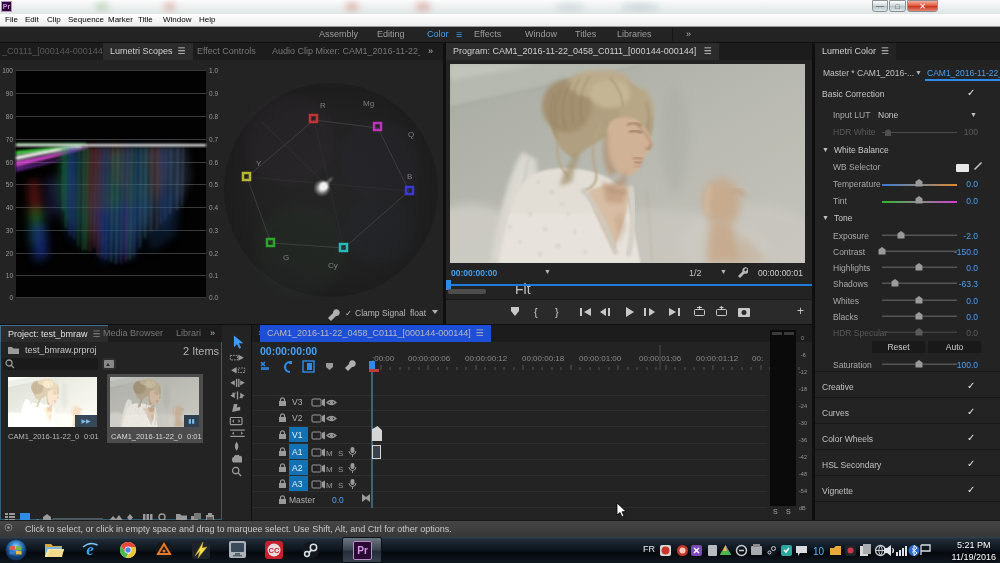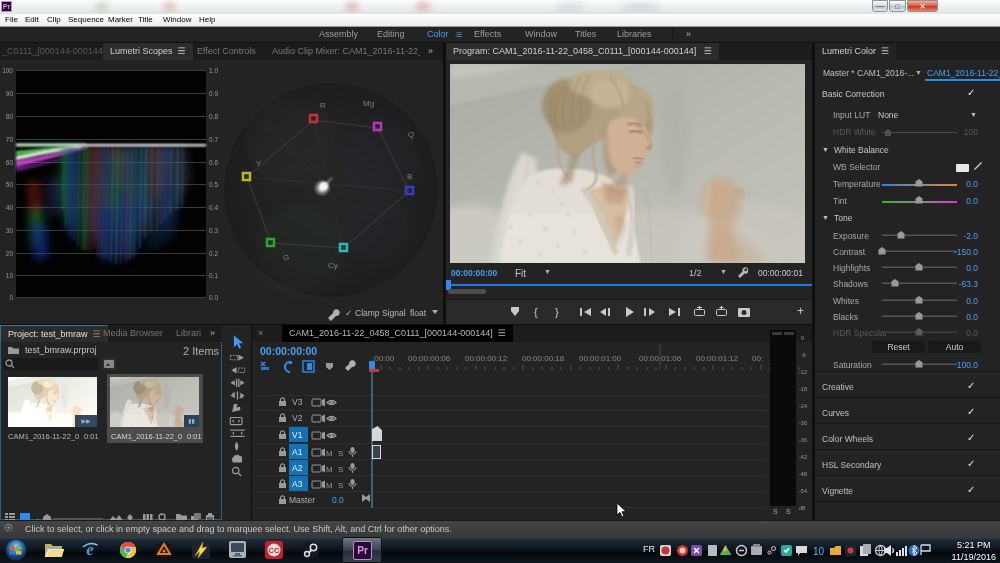--- a/index.html
+++ b/index.html
@@ -365,21 +365,21 @@
         <path d="M261 156 C259 170 257 184 256 199 L294 199 C289 180 284 166 280 156 Z" fill="#c6ab90" filter="url(#vb3)"></path>
         <path d="M290 168 C300 178 310 190 322 199 L290 199 Z" fill="#c2a78b" opacity=".5" filter="url(#vb3)"></path>
 
         <path d="M196 125 C199 150 201 172 202 196" stroke="#b49a80" stroke-width=".9" fill="none" opacity=".45" filter="url(#vb1)"></path>
       </symbol>
       <use href="#bride" x="0" y="0" width="355" height="199"></use>
     </svg>
 
     <div class="abs" style="left:0;top:220px;width:366px;height:61px;background:#232323;">
       <span class="abs bluetxt" style="left:5px;top:5px;font-size:8.5px;font-weight:bold;">00:00:00:00</span>
-      <span class="abs" style="left:69px;top:5px;font-size:10px;color:#c3c3c3">Fit</span>
+      <span class="abs" style="left:69px;top:18px;font-size:14px;color:#c3c3c3">Fit</span>
       <span class="abs" style="left:98px;top:5px;font-size:7px;color:#b5b5b5">▼</span>
       <span class="abs" style="left:243px;top:5px;font-size:9px;color:#c3c3c3">1/2</span>
       <span class="abs" style="left:274px;top:5px;font-size:7px;color:#b5b5b5">▼</span>
       <svg class="abs" style="left:290px;top:3px" width="12" height="12">
           <path d="M2 10 L6.5 5.5 A3.2 3.2 0 1 1 8.5 7.5 L4 12 Z M9.5 5.5 L11.5 3.5 10 2 8 4 Z" fill="#b8b8b8"></path>
         </svg>
       <span class="abs" style="left:312px;top:5px;font-size:8.5px;color:#cfcfcf;">00:00:00:01</span>
       <div class="abs" style="left:0px;top:21px;width:366px;height:2px;background:#1f7ae0"></div>
       <div class="abs" style="left:0px;top:17px;width:5px;height:10px;background:#2d8ceb"></div>
       <div class="abs" style="left:2px;top:26px;width:38px;height:5px;background:#4d4d4d;border-radius:2px"></div>
@@ -649,21 +649,21 @@
               <circle cx="5" cy="4" r="3.5" fill="none" stroke-width="1.4"></circle>
               <line x1="8" y1="7" x2="11" y2="10" stroke-width="1.6"></line>
             </g>
       </g>
         </g>
     </svg>
   </div>
   <div class="panel" id="timeline">
     <div class="tabrow">
       <span class="tab-dim" style="left:6px;color:#888">×</span>
-      <div class="tab-active" style="left:30px;background:#000000;color:#b8b8b8">CAM1_2016-11-22_0458_C0111_[000144-000144] &nbsp;☰</div>
+      <div class="tab-active" style="left:8px;background:#1d4ed8;color:#b8b8b8">CAM1_2016-11-22_0458_C0111_[000144-000144] &nbsp;☰</div>
     </div>
     <span class="abs bluetxt" style="left:8px;top:20px;font-size:10.5px;font-weight:bold;">00:00:00:00</span>
     <svg class="abs" style="left:0;top:34px" width="118" height="16">
       <g fill="#2d8ceb">
           <path d="M9 3 l4 4 M13 3 l-4 4" stroke="#2d8ceb" stroke-width="1.5"></path>
           <path d="M9 8 l8 0 0 3 -8 0 z" opacity=".8"></path>
         </g>
       <g transform="translate(29,2)">
           <path d="M9 1 A5 5 0 1 0 9 11" fill="none" stroke="#2d8ceb" stroke-width="2.2"></path>
           <rect x="8" y="0" width="3" height="3" fill="#2d8ceb"></rect>

